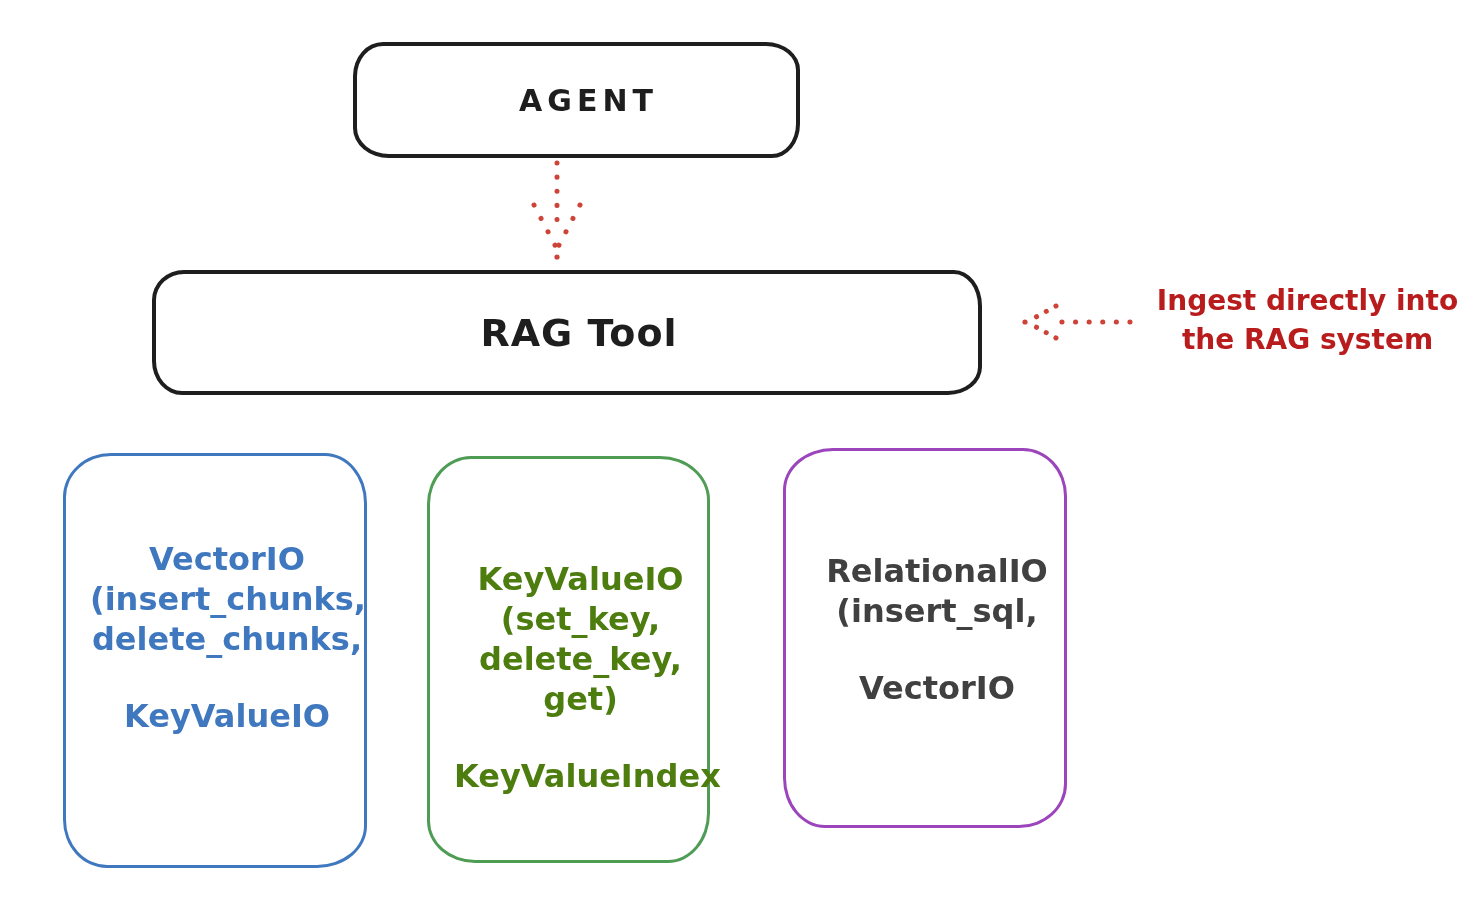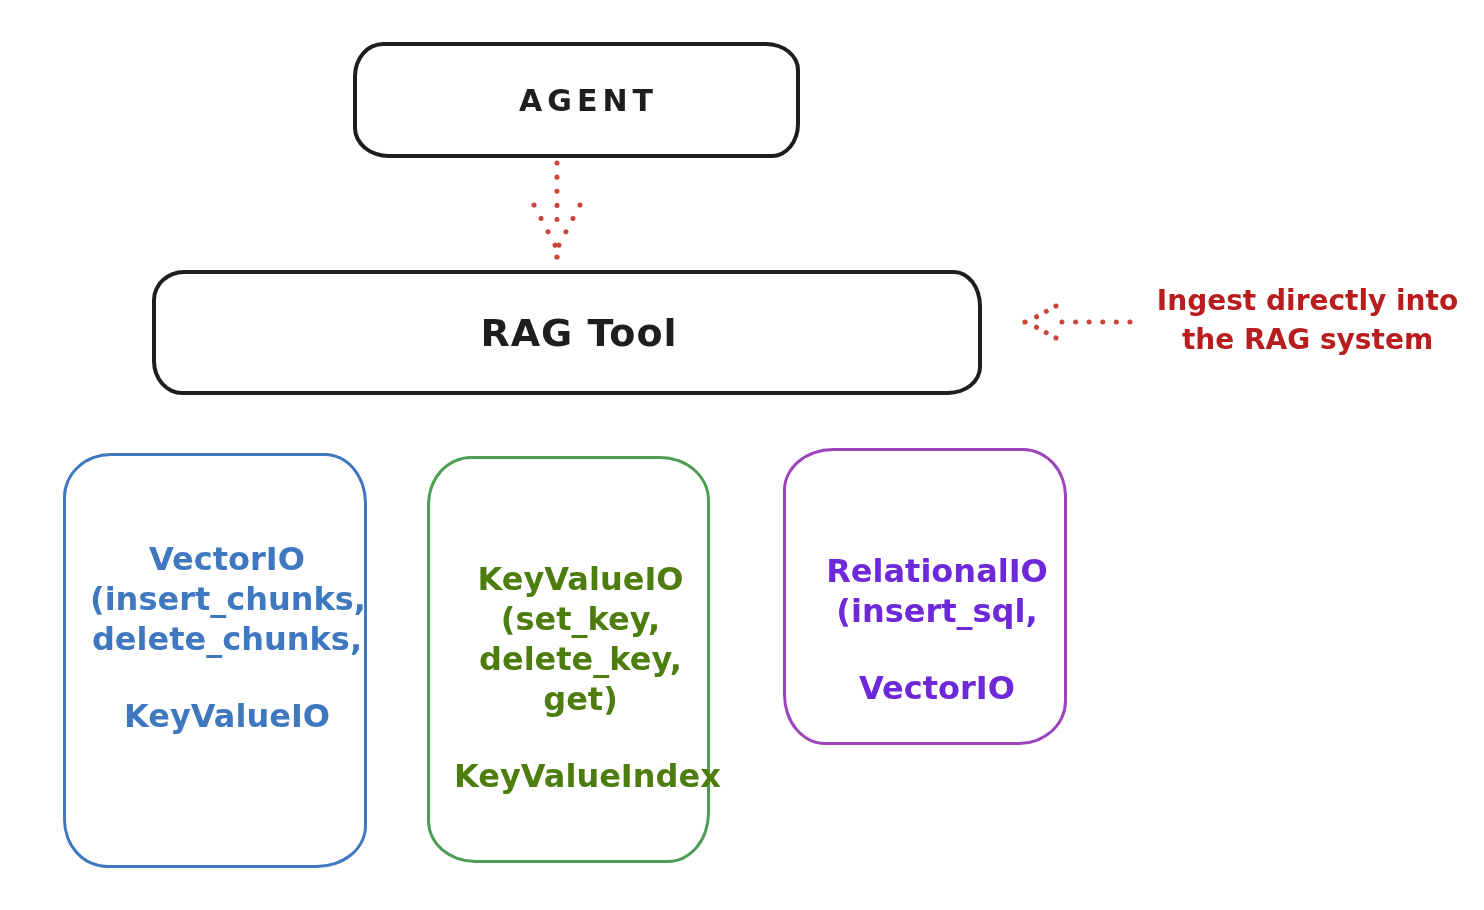--- a/index.html
+++ b/index.html
@@ -58,22 +58,22 @@
     border-radius: 48px 42px 50px 44px / 44px 50px 42px 48px;
   }
   .vector-box .lines { padding-top: 83px; }
   .keyvalue-box {
     left: 427px; top: 456px; width: 283px; height: 407px;
     border-color: #4f9c55; color: #4d7c0f;
     border-radius: 44px 50px 42px 48px / 48px 44px 50px 42px;
   }
   .keyvalue-box .lines { padding-top: 100px; }
   .relational-box {
-    left: 783px; top: 448px; width: 284px; height: 297px;
-    border-color: #9c44bc; color: #6d28d9;
+    left: 783px; top: 448px; width: 284px; height: 380px;
+    border-color: #9c44bc; color: #404040;
     border-radius: 50px 44px 48px 42px / 42px 48px 44px 50px;
   }
   .relational-box .lines { padding-top: 100px; }
   .annotation {
     position: absolute;
     left: 1135px; top: 281px; width: 345px;
     color: #b91c1c;
     font-size: 28px;
     font-weight: bold;
     line-height: 39px;

